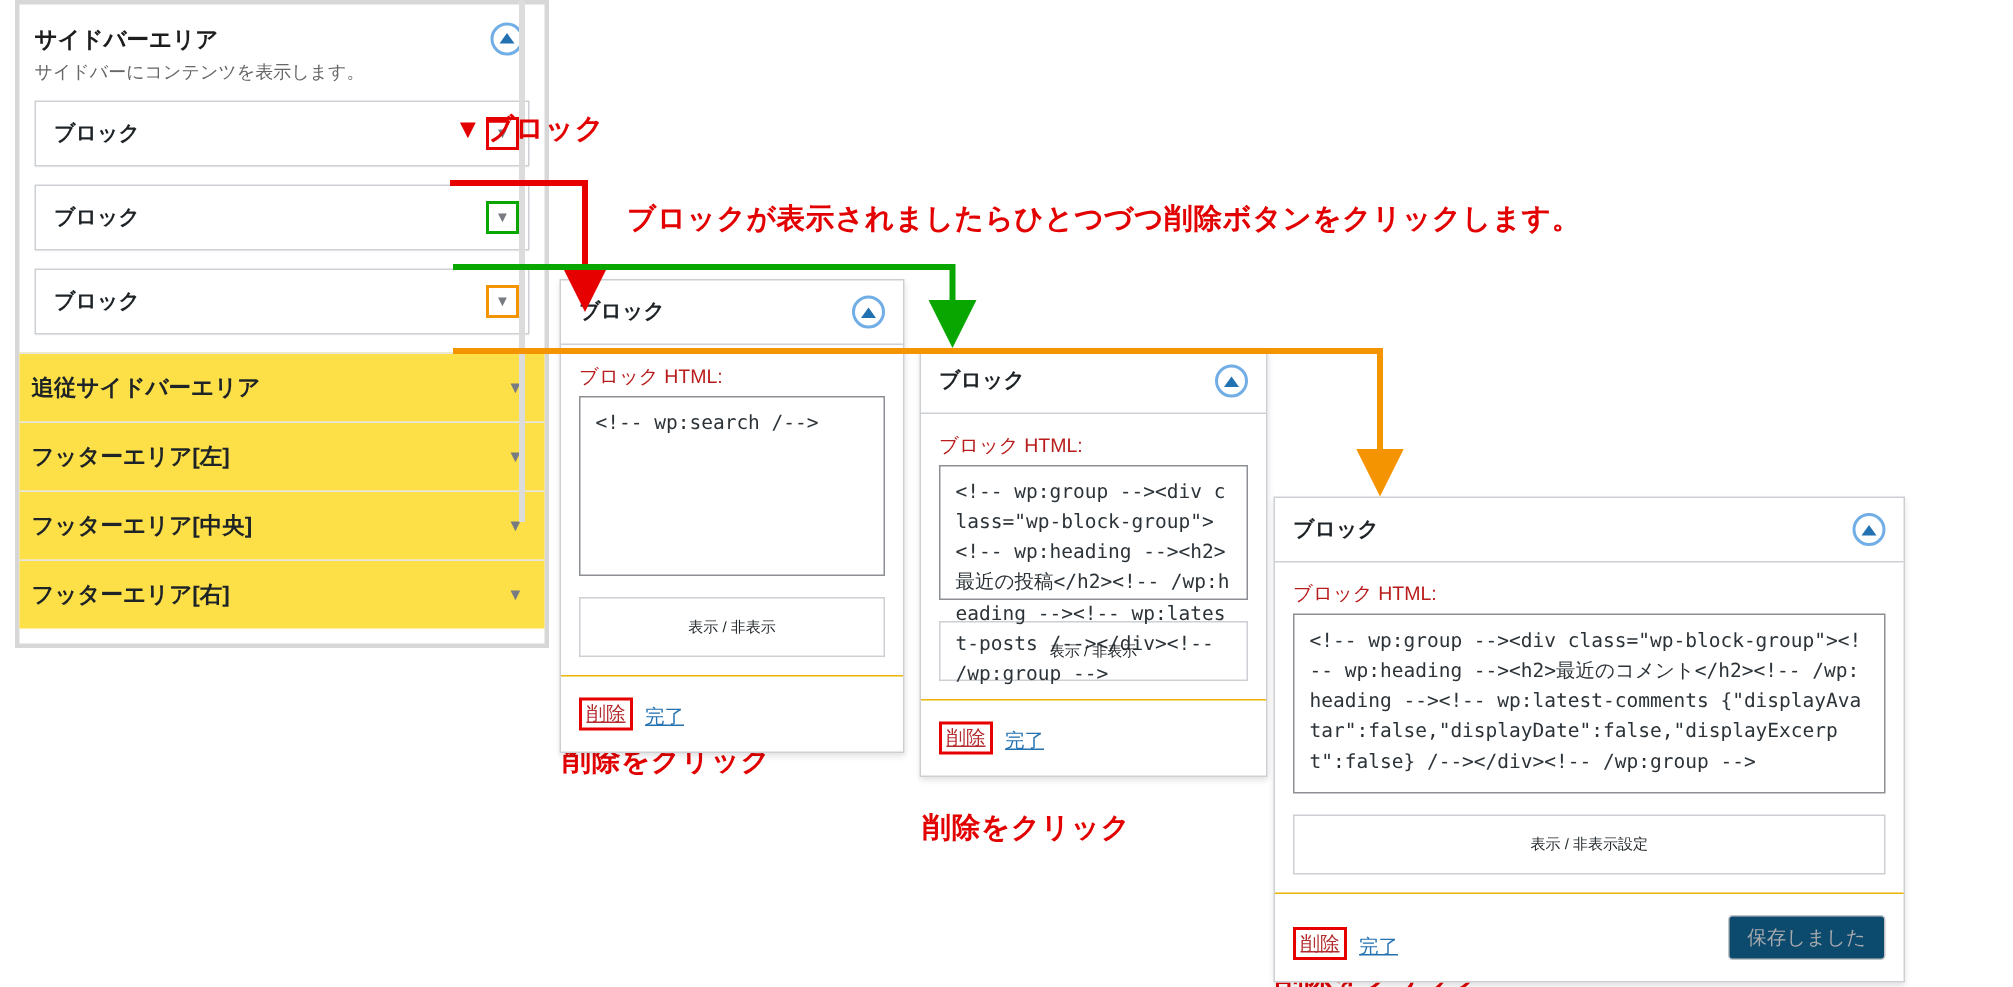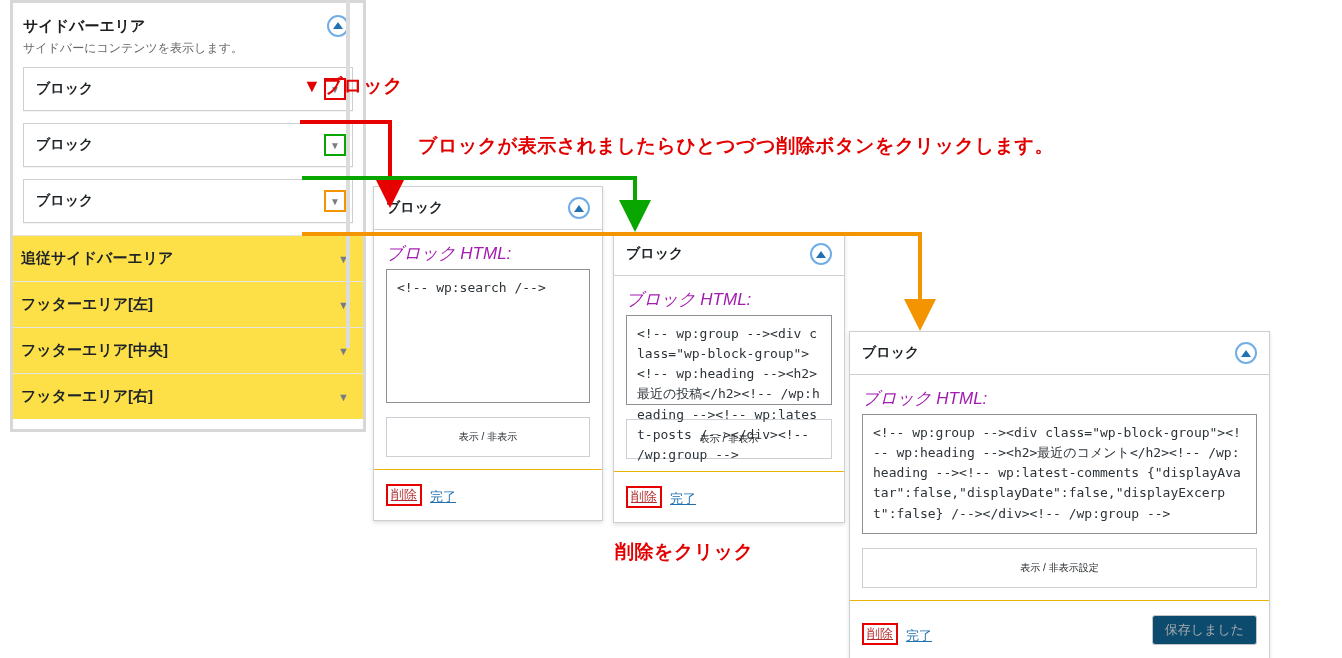--- a/index.html
+++ b/index.html
@@ -23,21 +23,21 @@
 
   .annot { position: absolute; color: #e20000; font-weight: bold; font-size: 19px; letter-spacing: 0.5px; white-space: nowrap; }
   .red-tri { color:#e20000; font-size:18px; margin-right:2px;}
 
   .panel { position: absolute; background: #fff; border: 1px solid #ccd0d4; box-shadow: 0 2px 4px rgba(0,0,0,0.12); }
   .panel-head { display:flex; align-items:center; justify-content: space-between; padding: 10px 12px; border-bottom: 1px solid #ccd0d4; }
   .panel-head .title { font-size:14px; font-weight:bold; color:#1d2327; }
   .panel-head .circle { width:22px; height:22px; border:2px solid #72aee6; border-radius:50%; display:flex; align-items:center; justify-content:center; cursor:pointer;}
   .panel-head .circle::before{ content:""; border-left:5px solid transparent; border-right:5px solid transparent; border-bottom:7px solid #2271b1;}
   .panel-body { padding: 12px; }
-  .field-label { font-size:17px; color:#a21caf; margin-bottom:4px;font-style:italic; }
+  .field-label { font-size:13px; color:#b91c1c; margin-bottom:4px; }
   .code-area { width:100%; border:1px solid #8c8f94; padding:8px 10px; font-family: Consolas, Monaco, monospace; font-size:13px; line-height:1.55; color:#2c3338; background:#fff; resize:none; white-space: pre-wrap; word-break: break-all; }
   .visibility-btn { margin-top:14px; border:1px solid #ccd0d4; text-align:center; padding:12px; color:#1d2327; font-size:10px; }
   .panel-foot { display:flex; align-items:flex-end; gap:8px; padding: 14px 12px; border-top:1px solid #eab308;}
   .link { color:#2271b1; text-decoration:underline; cursor:pointer; font-size:13px;}
   .link.delete { color:#b32d2e; }
   .hl-box { border:2px solid #e60000; padding:0 3px;}
   .saved-btn { margin-left:auto; border:1px solid #c3c4c7; background:#0c4a6e; color:#a7aaad; padding:5px 12px; border-radius:3px; font-size:13px; }
 
   svg.arrows{ position:absolute; left:0; top:0; pointer-events:none; }
 </style>
@@ -90,21 +90,21 @@
 <div class="annot" style="left:615px; top:539px;">削除をクリック</div>
 <div class="annot" style="left:850px; top:639px;">削除をクリック</div>
 
 <div class="panel" style="left:373px; top:186px; width:230px;">
   <div class="panel-head">
     <span class="title">ブロック</span>
     <span class="circle"></span>
   </div>
   <div class="panel-body">
     <div class="field-label">ブロック HTML:</div>
-    <div class="code-area" style="height:134px;">&lt;!-- wp:search /--&gt;</div>
+    <div class="code-area" style="height:120px;">&lt;!-- wp:search /--&gt;</div>
     <div class="visibility-btn">表示 / 非表示</div>
   </div>
   <div class="panel-foot">
     <span class="hl-box"><a class="link delete">削除</a></span>
     <a class="link">完了</a>
   </div>
 </div>
 
 <div class="panel" style="left:613px; top:232px; width:232px;">
   <div class="panel-head">

